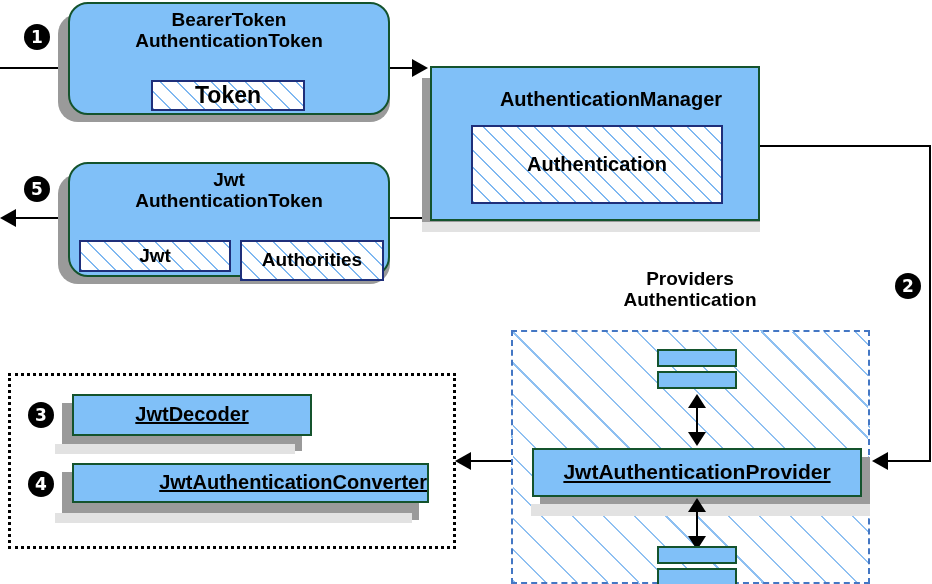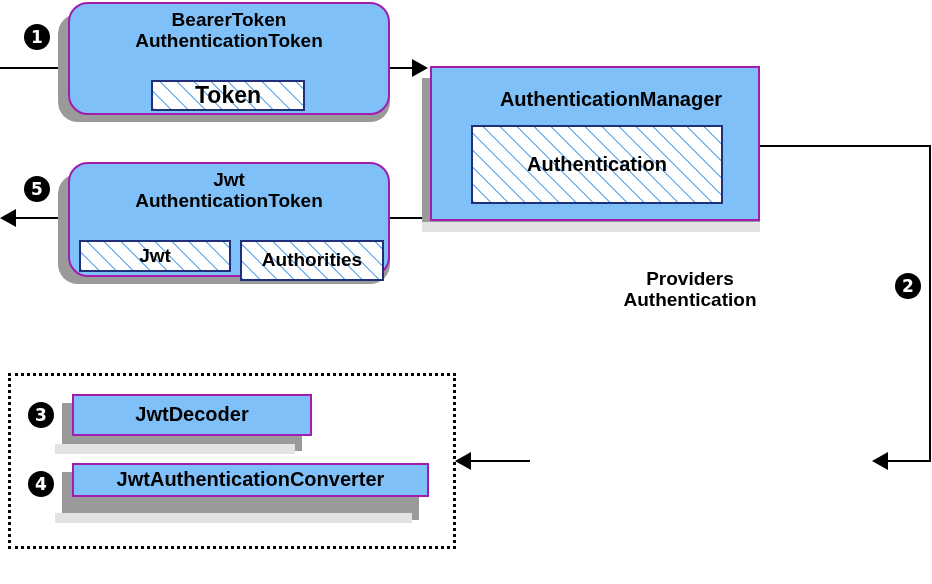--- a/index.html
+++ b/index.html
@@ -6,30 +6,31 @@
   body{
     width:932px;height:584px;position:relative;overflow:hidden;
     background:#ffffff;
     font-family:"Liberation Sans","DejaVu Sans",sans-serif;
   }
   #stage{position:absolute;left:0;top:0;width:932px;height:584px;}
 
   
   .blue{
     background:#80c0f8;
-    border:2px solid #a21caf;
+    border:2px solid #14532d;
     box-sizing:border-box;
     position:absolute;
     color:#000;
     font-weight:bold;
     display:flex;
     align-items:center;
     justify-content:center;
     text-align:center;
     line-height:1.08;
+    text-decoration:underline;
   }
   .shadow{
     position:absolute;
     background:#9a9a9a;
     box-sizing:border-box;
   }
   .shadow.lite{background:#e2e2e2;}
 
   
   .hatch{
@@ -153,38 +154,60 @@
     <div class="hatch" style="left:39px;top:57px;width:252px;height:79px;font-size:20px;">
       <span>Authentication</span>
     </div>
   </div>
 
   <div class="region-label" style="left:560px;top:268px;width:260px;font-size:19px;">
     <div>Providers</div>
     <div>Authentication</div>
   </div>
 
+  <div class="providers-region" style="left:511px;top:330px;width:359px;height:254px;">
+
+    <div class="blue" style="left:144px;top:17px;width:80px;height:18px;"></div>
+    <div class="blue" style="left:144px;top:39px;width:80px;height:18px;"></div>
+
+    <div class="vline" style="left:183px;top:66px;height:42px;"></div>
+    <div class="arrow arrow-u" style="left:175px;top:62px;"></div>
+    <div class="arrow arrow-d" style="left:175px;top:100px;"></div>
+
+    <div class="shadow" style="left:27px;top:125px;width:330px;height:55px;"></div>
+    <div class="shadow lite" style="left:18px;top:172px;width:339px;height:12px;"></div>
+    <div class="blue" style="left:19px;top:116px;width:330px;height:49px;font-size:21px;">
+      <span>JwtAuthenticationProvider</span>
+    </div>
+
+    <div class="vline" style="left:183px;top:170px;height:42px;"></div>
+    <div class="arrow arrow-u" style="left:175px;top:166px;"></div>
+    <div class="arrow arrow-d" style="left:175px;top:204px;"></div>
+
+    <div class="blue" style="left:144px;top:214px;width:80px;height:18px;"></div>
+    <div class="blue" style="left:144px;top:236px;width:80px;height:18px;"></div>
+  </div>
 
   <div class="badge" style="left:895px;top:273px;">
     <span>2</span>
   </div>
 
   <div class="dotted-region" style="left:8px;top:373px;width:448px;height:176px;"></div>
 
   <div class="shadow" style="left:62px;top:403px;width:240px;height:48px;"></div>
   <div class="shadow lite" style="left:55px;top:444px;width:240px;height:10px;"></div>
   <div class="blue" style="left:72px;top:394px;width:240px;height:42px;font-size:20px;">
     <span>JwtDecoder</span>
   </div>
   <div class="badge" style="left:28px;top:402px;">
     <span>3</span>
   </div>
 
   <div class="shadow" style="left:62px;top:472px;width:357px;height:48px;"></div>
   <div class="shadow lite" style="left:55px;top:513px;width:357px;height:10px;"></div>
-  <div class="blue" style="left:72px;top:463px;width:357px;height:34px;font-size:20px;">
+  <div class="blue" style="left:72px;top:463px;width:357px;height:40px;font-size:20px;justify-content:flex-end;">
     <span>JwtAuthenticationConverter</span>
   </div>
   <div class="badge" style="left:28px;top:471px;">
     <span>4</span>
   </div>
 
 </div>
 
 </body></html>

